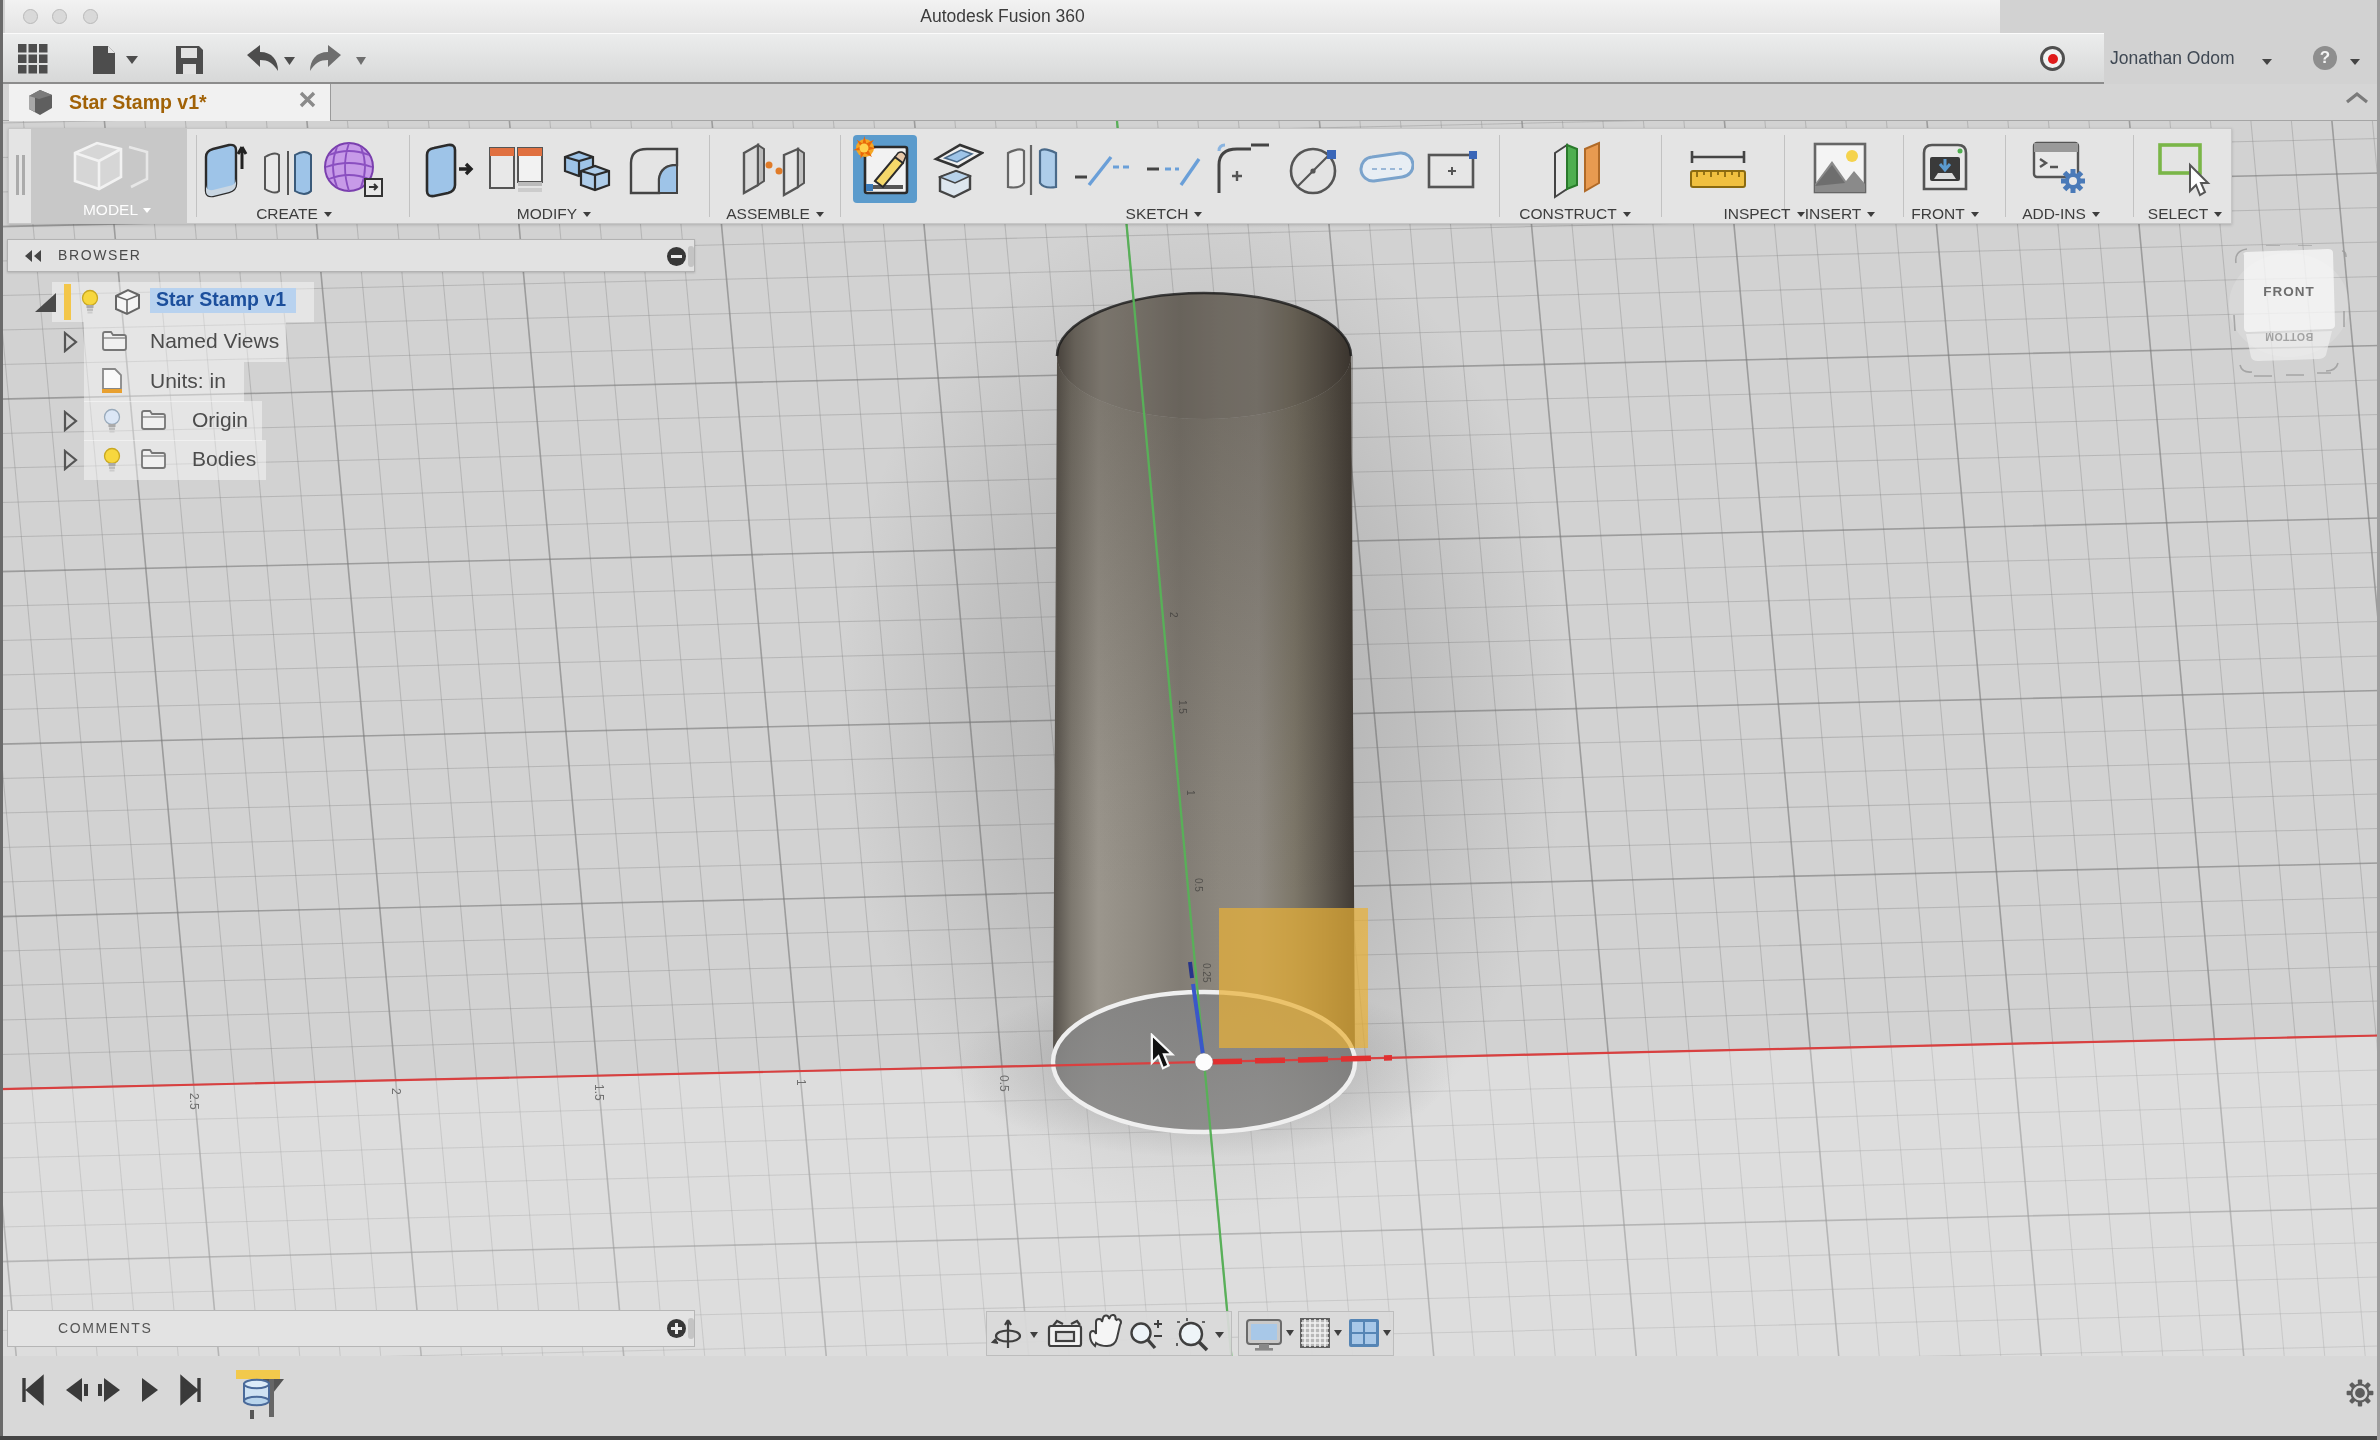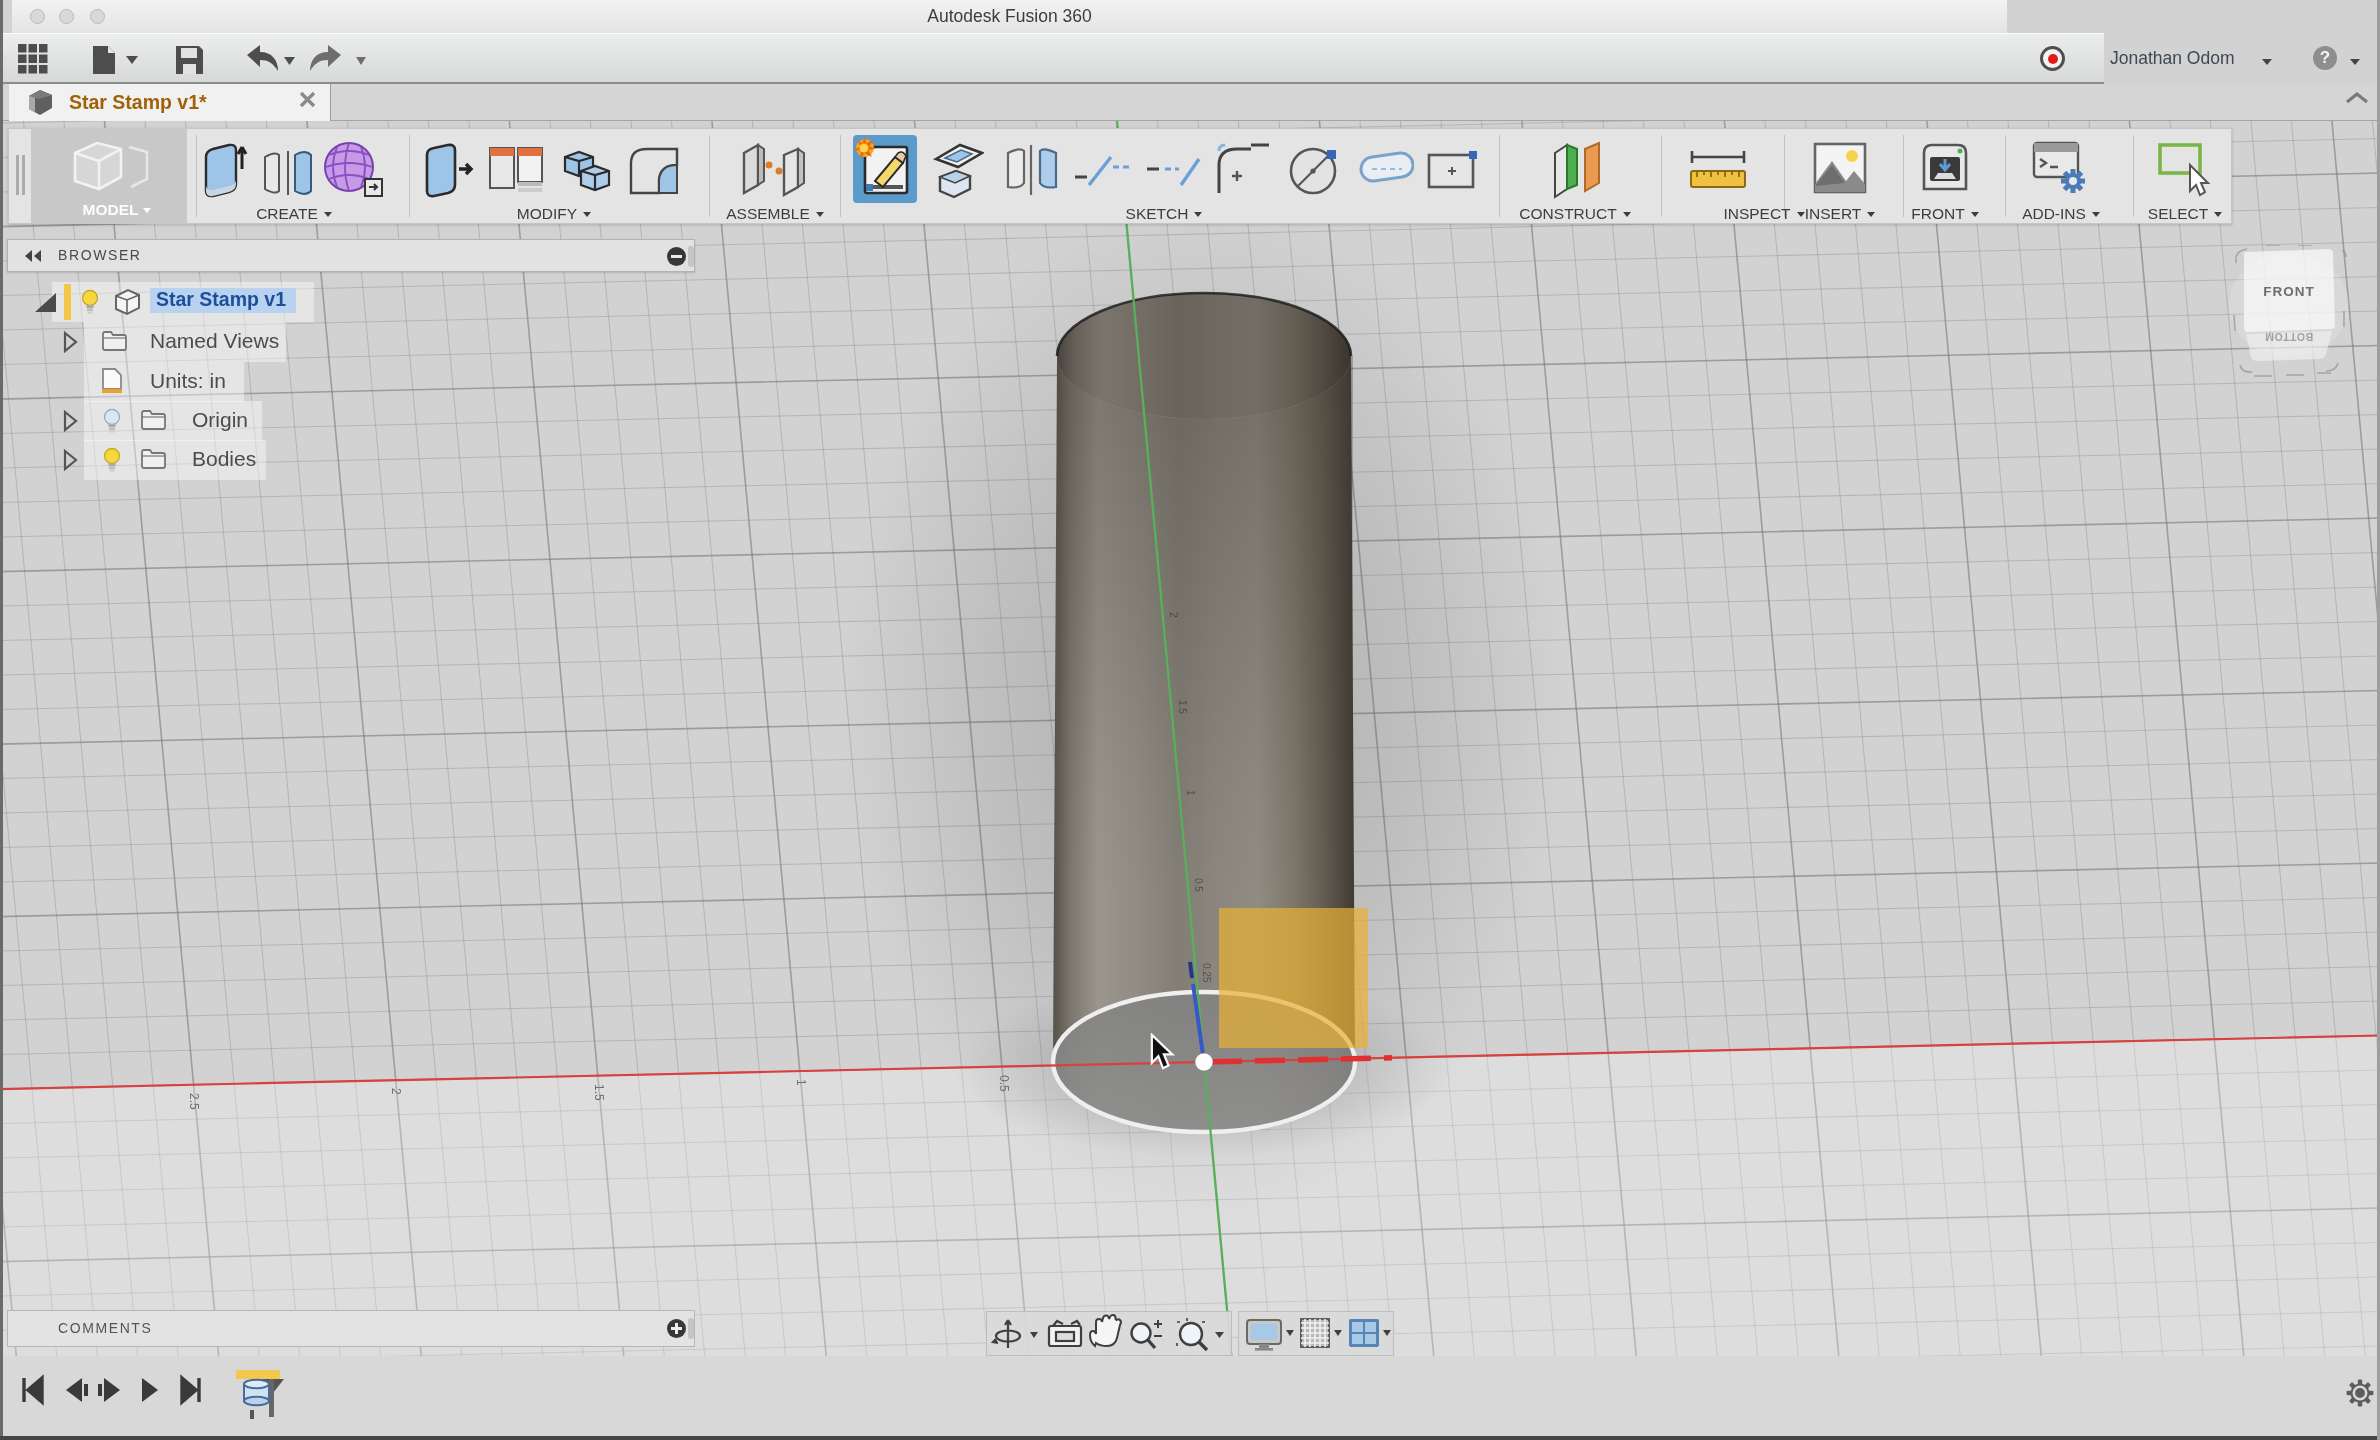--- a/index.html
+++ b/index.html
@@ -1,38 +1,38 @@
 <!DOCTYPE html>
 <html><head><meta charset="utf-8"><style>
 *{margin:0;padding:0;box-sizing:border-box}
 html,body{width:2380px;height:1440px;overflow:hidden}
 body{font-family:"Liberation Sans",sans-serif;background:#d2d2d2}
 #stage{position:relative;width:2380px;height:1440px;filter:blur(0.7px)}
 #scene{position:absolute;left:0;top:121px}
-#titlebar{position:absolute;left:12px;top:0;width:1995px;height:33px;background:linear-gradient(#f2f2f2,#e4e4e4)}
+#titlebar{position:absolute;left:5px;top:0;width:1995px;height:33px;background:linear-gradient(#f2f2f2,#e4e4e4)}
 .tl{position:absolute;top:8.5px;width:15px;height:15px;border-radius:50%;background:#d9d9d9;border:1.5px solid #b9b9b9}
 #title{position:absolute;left:0;width:100%;text-align:center;top:6px;font-size:17.5px;color:#3c3c3c;font-weight:500}
 #toolbar{position:absolute;left:0;top:33px;width:2104px;height:51px;background:linear-gradient(#eceded,#d7d8d8);border-bottom:2px solid #8c8c8c;border-top:1px solid #fbfbfb}
 #rec{position:absolute;left:2040px;top:12px;width:25px;height:25px;border-radius:50%;border:3px solid #4f4f4f;background:#f2f2f2}
 #rec div{position:absolute;left:4.5px;top:4.5px;width:10px;height:10px;border-radius:50%;background:#e01b1b}
 #uname{position:absolute;left:2110px;top:14px;width:140px;font-size:17.5px;color:#3f4853;font-weight:500}
 #help{position:absolute;left:2313px;top:12px;width:24px;height:24px;border-radius:50%;background:#8e8e8e;color:#f4f4f4;font-size:17px;font-weight:bold;text-align:center;line-height:24px}
 #toolbar .car{position:absolute;top:25px}
 #uname+.car{left:2262px}
 #help+.car{left:2350px}
 .car{display:inline-block;width:0;height:0;border-style:solid;border-color:#3d3d3d transparent transparent transparent;border-width:5.5px 4.5px 0 4.5px;vertical-align:middle}
 #tabbar{position:absolute;left:0;top:84px;width:2380px;height:37px;background:#d5d5d5;border-bottom:1px solid #a5a5a5}
 #tab{position:absolute;left:9px;top:0;width:322px;height:37px;background:#f1f1f1;border-right:1.6px solid #9a9a9a}
 #tab svg:first-child{position:absolute;left:16px;top:4px}
 #tabname{position:absolute;left:60px;top:7px;font-size:19.5px;font-weight:bold;color:#a16207}
 #ribbon{position:absolute;left:8px;top:128px;width:2224px;height:96px;background:#e4e4e4;border:1px solid #c6c6c6;box-shadow:0 1px 3px rgba(0,0,0,0.18)}
 #handle{position:absolute;left:7px;top:26px;width:3px;height:40px;background:#ababab;box-shadow:6px 0 0 #ababab}
 #modelbtn{position:absolute;left:22px;top:0;width:156px;height:94px;background:#c8c8c8}
 #modelbtn svg{position:absolute;left:30px;top:6px}
-#modellbl{position:absolute;left:0;top:72px;width:172px;text-align:center;font-size:15.5px;color:#fdfdfd;font-weight:bold}
+#modellbl{position:absolute;left:0;top:72px;width:172px;text-align:center;font-size:15.5px;color:#fdfdfd;font-weight:normal}
 #modellbl .car{margin-left:5px;border-width:5px 4px 0 4px}
 .sep{position:absolute;top:6px;width:1px;height:82px;background:#c2c2c2}
 .ric{position:absolute}
 .glabel{position:absolute;top:76px;text-align:center;font-size:15.5px;color:#3d3d3d}
 .glabel .car{margin-left:6px;border-width:5px 4px 0 4px}
 #bhead{position:absolute;left:7px;top:239px;width:688px;height:33px;background:#e2e2e2;border:1px solid #b2b2b2;box-shadow:0 1px 2px rgba(0,0,0,0.15)}
 #bhead svg{position:absolute;left:14px;top:8px}
 #bhead span{position:absolute;left:50px;top:7px;font-size:14px;letter-spacing:1.6px;color:#4a4a4a}
 .mcirc{position:absolute;width:19px;height:19px;border-radius:50%;background:#373737}
 .mline{position:absolute;left:4px;top:8px;width:11px;height:3px;background:#ececec}

